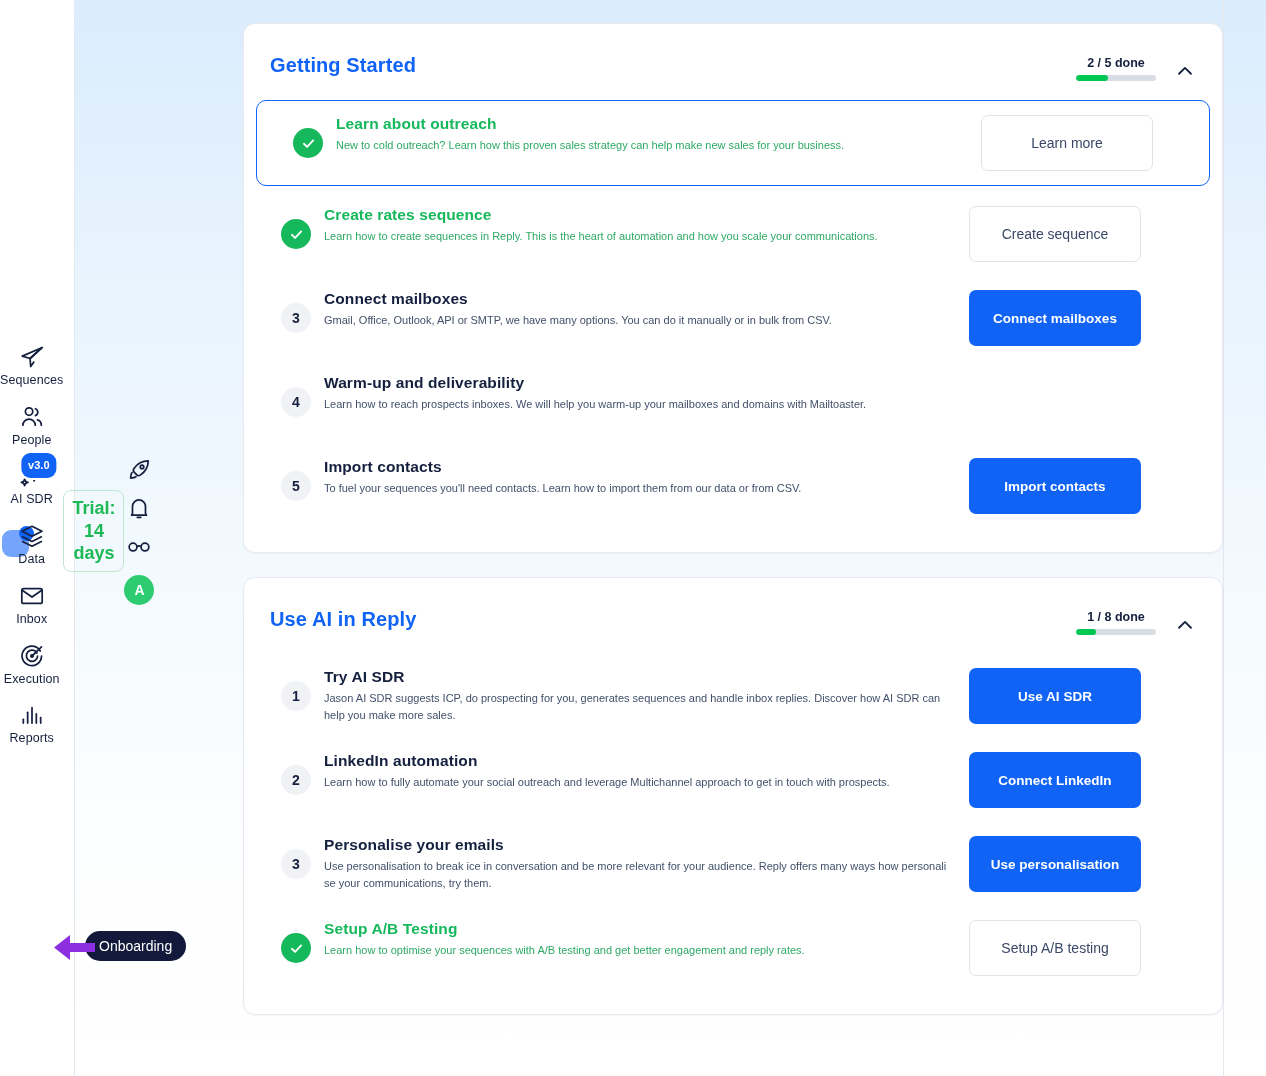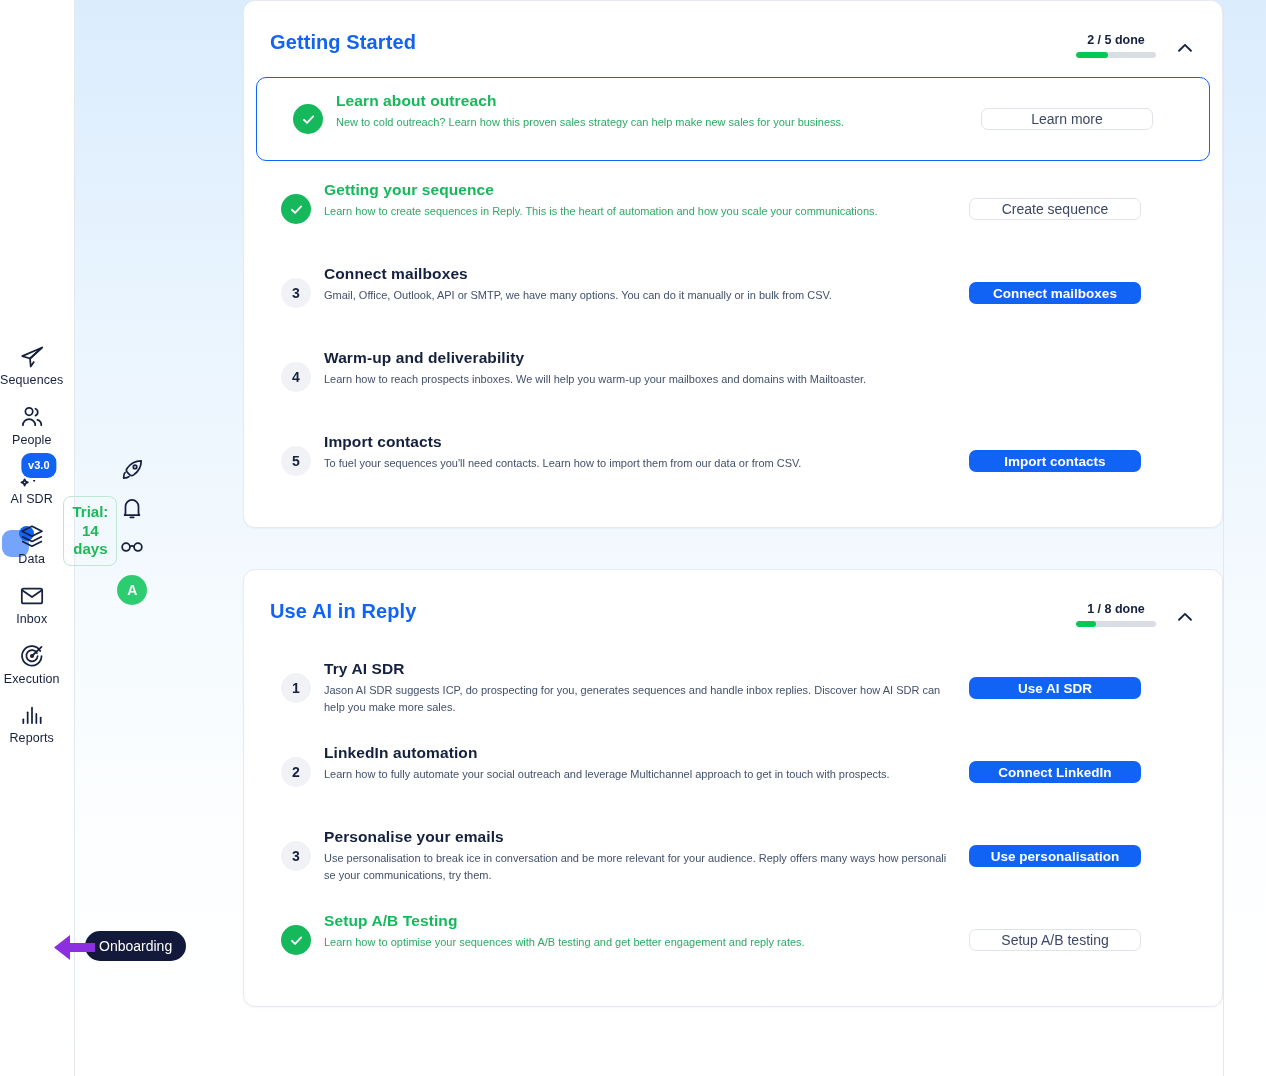--- a/index.html
+++ b/index.html
@@ -45,21 +45,21 @@
   .badge-v3 {
     position: absolute; top: -4px; left: 50%; transform: translateX(-30%);
     background: #1063f5; color: #fff; font-size: 11px; font-weight: bold;
     border-radius: 9px; padding: 6px 7px; line-height: 1.15;
     box-shadow: 0 0 0 2px #fff;
   }
   .spacer { flex: 1 1 auto; }
   .trial-chip {
     border: 1px solid #bfe7cf; border-radius: 8px;
     padding: 6px 8px; text-align: center; color: #1db954;
-    font-size: 15px; line-height: 1.25; font-weight: 600;
+    font-size: 18px; line-height: 1.25; font-weight: 600;
     margin-bottom: 14px;
   }
   .bottom-icons { display: flex; flex-direction: column; align-items: center; gap: 12px; padding-bottom: 14px; }
   .bottom-icons .ico { width: 26px; height: 26px; color: #15203f; cursor: pointer; }
   .avatar {
     width: 30px; height: 30px; border-radius: 50%;
     background: #2ecc71; color: #fff; font-size: 14px; font-weight: 600;
     display: flex; align-items: center; justify-content: center;
     margin-top: 4px; cursor: pointer;
   }
@@ -78,22 +78,22 @@
     position: relative; flex: 1 1 auto; height: 1076px;
     background:
       linear-gradient(180deg, #dbecfd 0%, #e9f4fe 28%, #f4fafe 55%, #fdfeff 78%, #ffffff 100%);
     overflow: hidden;
   }
   .right-rail {
     position: absolute; right: 42px; top: 0; bottom: 0; width: 1px;
     background: #e3e7ee;
   }
   .content {
-    position: absolute; left: 168px; top: 0; width: 980px;
-    display: flex; flex-direction: column; gap: 41px;
+    position: absolute; left: 168px; top: 23px; width: 980px;
+    display: flex; flex-direction: column; gap: 24px;
   }
 
   .card {
     background: #fff; border: 1px solid #e7eaf0; border-radius: 12px;
     box-shadow: 0 1px 2px rgba(16,30,64,.04);
     padding: 22px 24px 24px 24px;
   }
   .card-head {
     display: flex; align-items: flex-start; justify-content: space-between;
     padding: 8px 2px 18px 2px;
@@ -127,21 +127,21 @@
   }
   .row-body { flex: 1 1 auto; padding-right: 22px; max-width: 645px; }
   .row-title { font-size: 15.5px; font-weight: bold; color: #15203f; margin-bottom: 4px; letter-spacing: .1px; }
   .row-desc { font-size: 11px; line-height: 1.52; color: #42506b; word-break: break-all; }
   .row.done .row-title { color: #16b85c; }
   .row.done .row-desc { color: #2ea965; }
   .row-action { flex: 0 0 172px; display: flex; align-items: center; justify-content: flex-end; align-self: center; }
 
   .btn {
     display: inline-flex; align-items: center; justify-content: center;
-    height: 22px; width: 172px; border-radius: 7px;
+    height: 56px; width: 172px; border-radius: 7px;
     font-size: 13.5px; font-weight: bold; cursor: pointer;
     border: 1px solid transparent; font-family: inherit;
   }
   .btn-primary { background: #1063f5; color: #fff; }
   .btn-ghost { background: #fff; color: #3a4766; border-color: #dfe3ea; font-weight: normal; font-size: 14px; }
 </style>
 </head>
 <body>
 
 <div id="app">
@@ -283,21 +283,21 @@
        </div>
             <div class="row done ">
          <div class="marker">
                 <span class="check">
                   <svg viewBox="0 0 24 24" fill="none" stroke="#ffffff" stroke-width="2.6" stroke-linecap="round" stroke-linejoin="round" width="17" height="17">
                     <path d="M5.5 12.4 10 16.8 18.6 7.6"></path>
                   </svg>
                 </span>
               </div>
          <div class="row-body">
-           <div class="row-title">Getting your sequence</div>
+           <div class="row-title">Create rates sequence</div>
            <div class="row-desc">Learn how to create sequences in Reply. This is the heart of automation and how you scale your communications.</div>
          </div>
          <div class="row-action">
                 <button class="btn btn-ghost">Create sequence</button>
               </div>
        </div>
             <div class="row  ">
          <div class="marker">
                 <span class="numcircle">3</span>
               </div>

